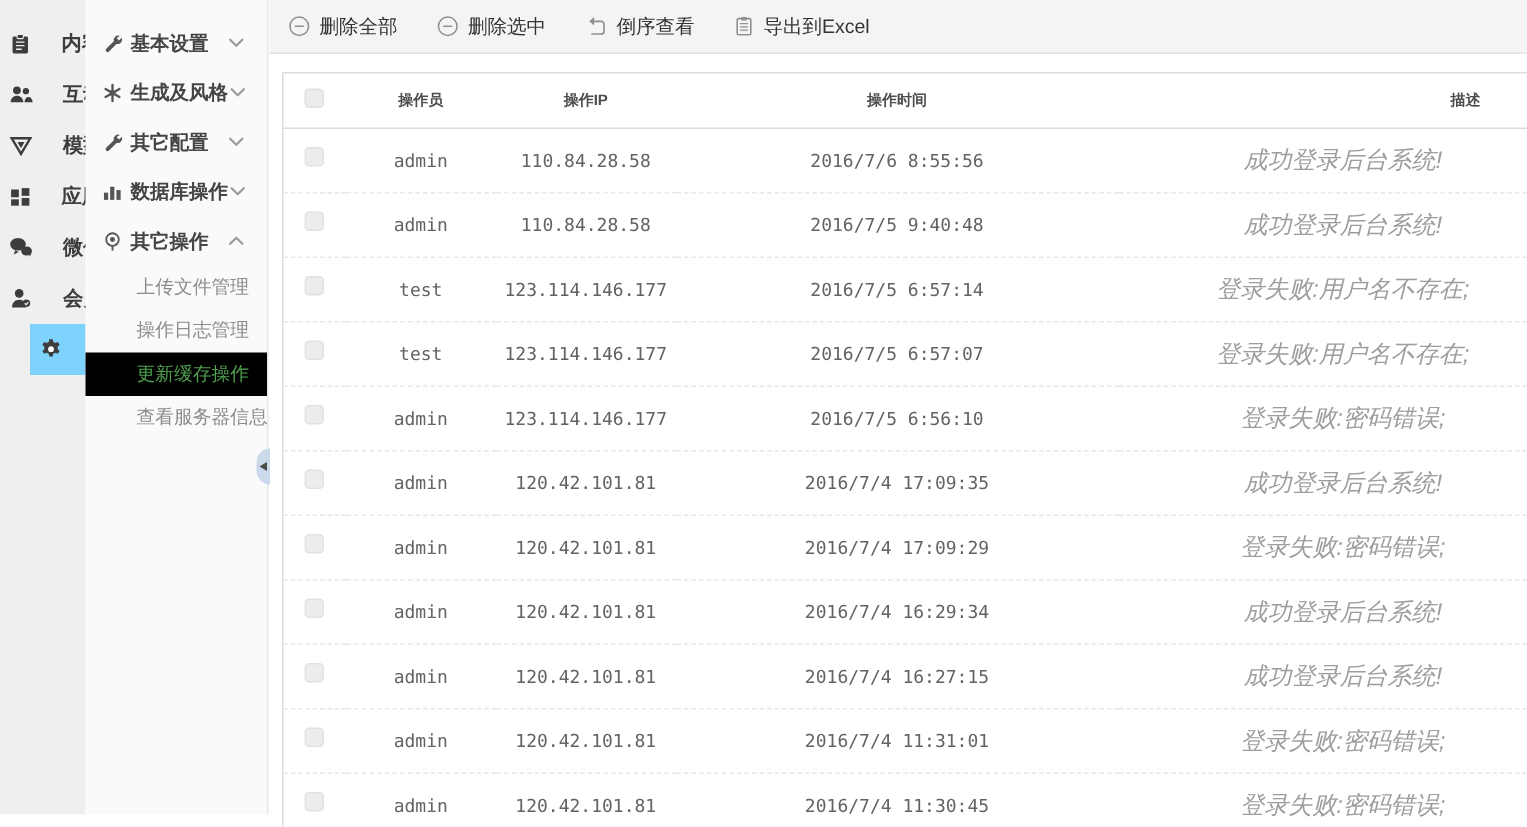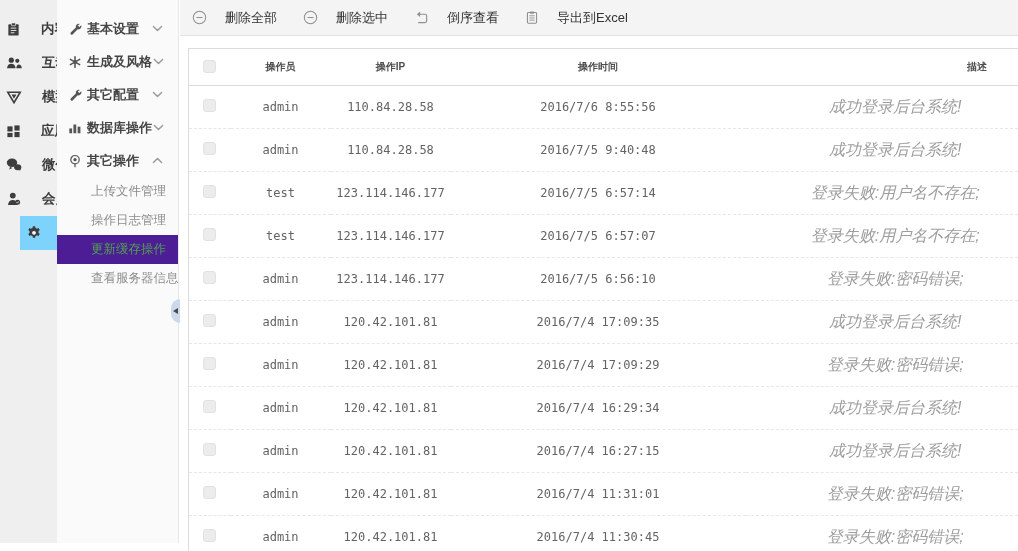--- a/index.html
+++ b/index.html
@@ -17,34 +17,34 @@
 
   
   .menu-nav { position:absolute; left:57px; top:0; width:122px; height:543px;
     background:#fafafa; border-right:1px solid #e7e7e7; padding-top:12px; }
   .mitem { height:33px; display:flex; align-items:center; padding:0 9px 0 11px;
     font-size:13px; font-weight:bold; color:#454545; cursor:pointer; white-space:nowrap;font-family:Liberation Mono, monospace; }
   .mitem .ic { color:#555; margin-right:5px; }
   .mitem .chev { margin-left:auto; color:#9a9a9a; }
   .subitem { height:29px; display:flex; align-items:center; padding-left:34px;
     font-size:12.5px; color:#8c8c8c; cursor:pointer; white-space:nowrap; }
-  .subitem.sel { background:#4c1d95; color:#4fa14f; }
+  .subitem.sel { background:#000000; color:#4fa14f; }
 
   
   .collapse-handle { position:absolute; left:171px; top:299px; width:9px; height:24px;
     background:#cbdaeb; border-radius:12px 0 0 12px; display:flex; align-items:center;
     justify-content:center; cursor:pointer; z-index:5; }
   .arrow-left { width:0; height:0; border-top:3.5px solid transparent;
     border-bottom:3.5px solid transparent; border-right:5px solid #4a4a4a; }
 
   
   .content { position:absolute; left:180px; top:0; width:838px; height:551px; }
   .toolbar { height:36px; background:#f4f4f4; border-bottom:1px solid #e3e3e3;
     display:flex; align-items:center; padding-left:12px; gap:26px; }
-  .tool-btn { display:flex; align-items:center; gap:18px; font-size:13px; color:#333;
+  .tool-btn { display:flex; align-items:center; gap:6px; font-size:13px; color:#333;
     cursor:pointer; white-space:nowrap; }
   .tool-btn .ic { color:#8f8f8f; }
 
   
   table.log { position:absolute; left:8px; top:48px; width:830px; border-collapse:collapse;
     table-layout:fixed; border-left:1px solid #dcdcdc; }
   table.log thead tr { border-top:1px solid #dcdcdc; border-bottom:1px solid #dcdcdc; }
   table.log th { height:37px; font-size:10px; font-weight:bold; color:#4e4e4e;
     text-align:center; vertical-align:middle; }
   table.log th.h-desc { text-align:right; padding-right:31px; }

